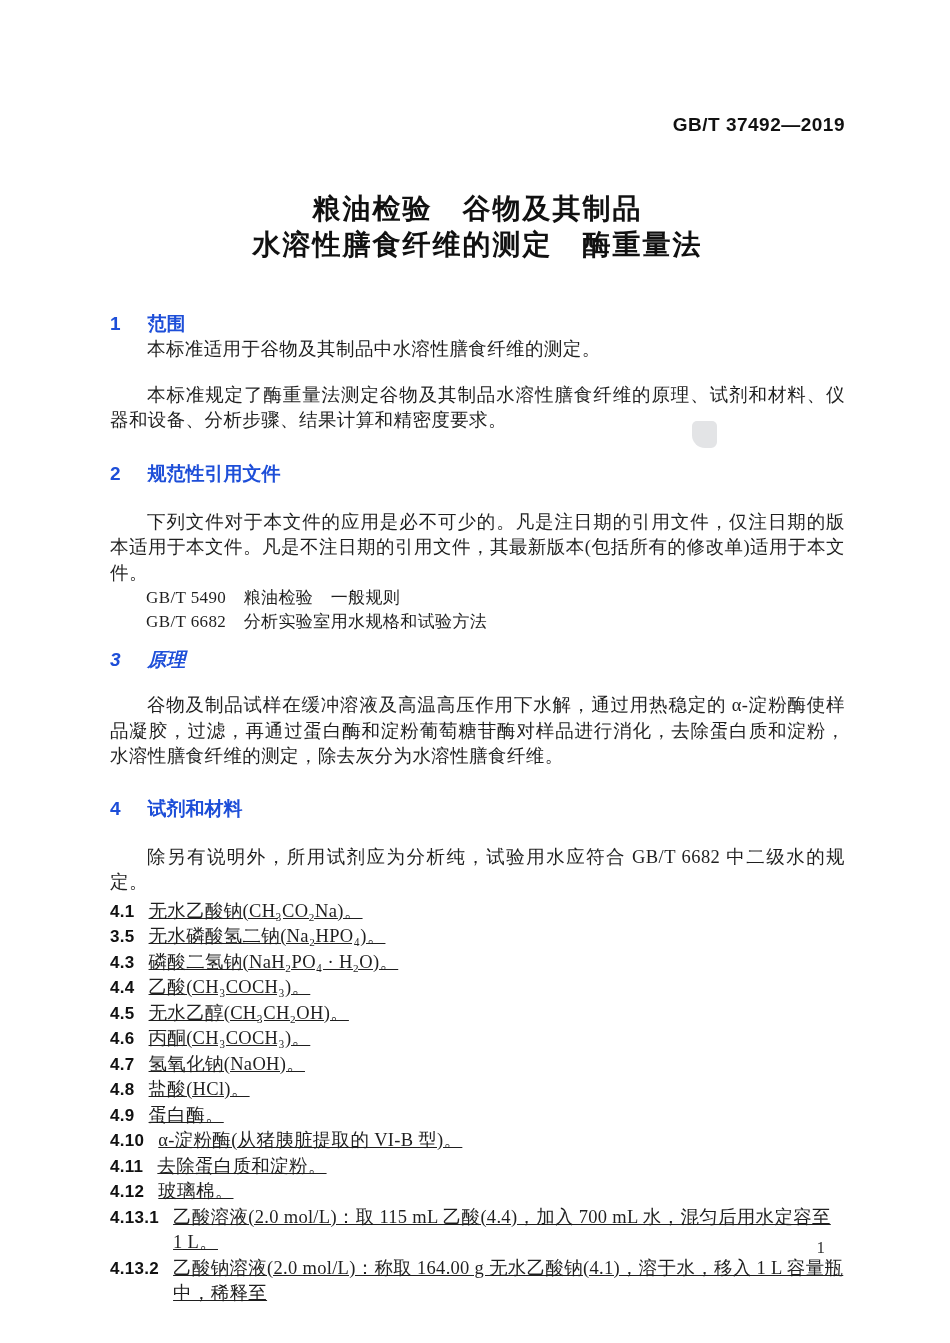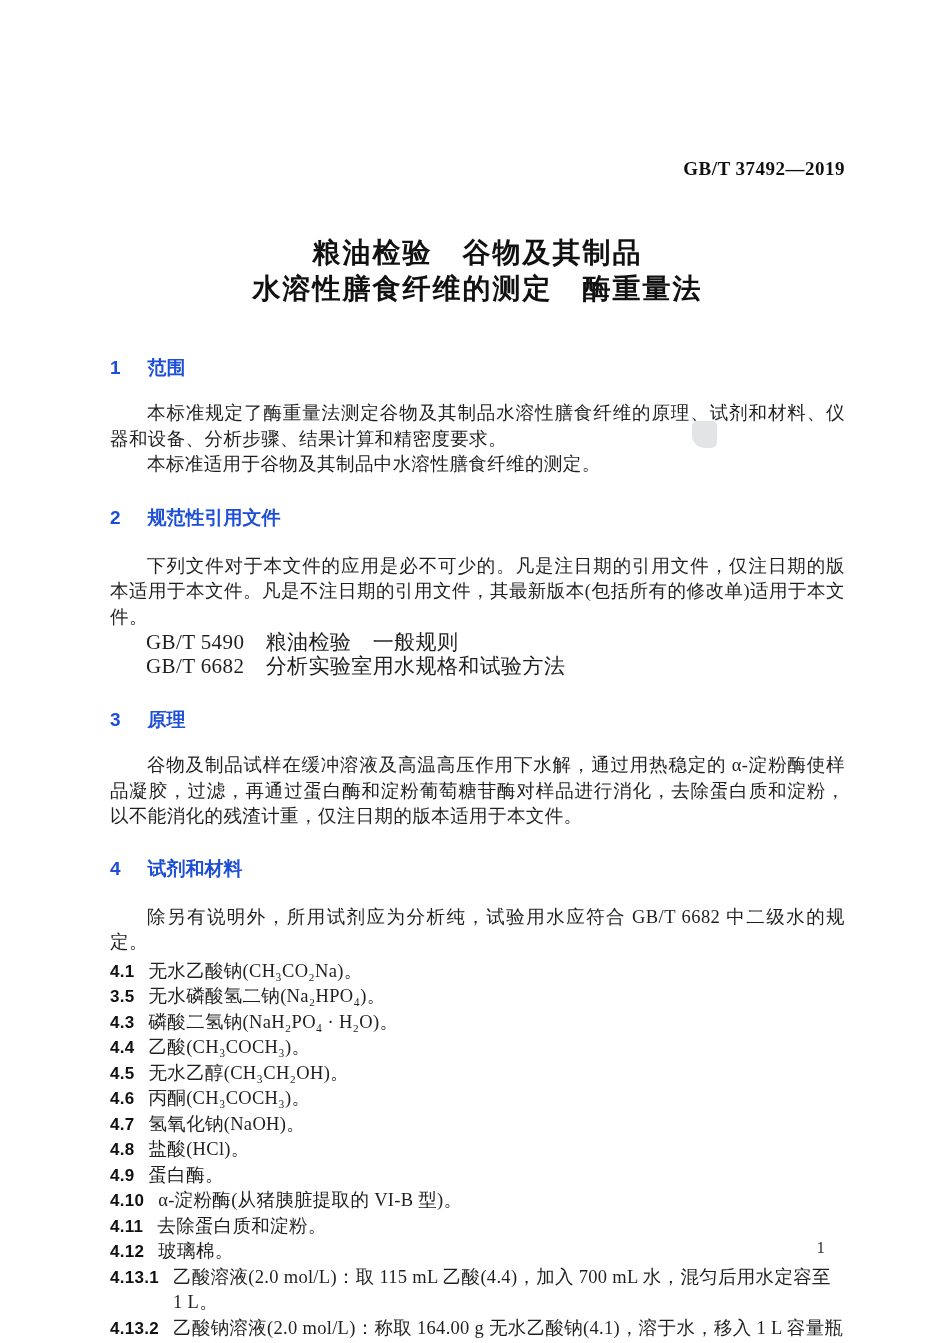--- a/index.html
+++ b/index.html
@@ -15,27 +15,26 @@
     background: #ffffff;
     color: #1f1f1f;
     font-family: "Liberation Serif", "DejaVu Serif", serif;
     overflow: hidden;
     box-sizing: border-box;
     padding: 113px 105px 0 110px;
   }
   
   .doc-code {
     text-align: right;
-    font-family: Liberation Serif, serif;
+    font-family: Liberation Sans, sans-serif;
     font-weight: bold;
     font-size: 19px;
     line-height: 24px;
     letter-spacing: 0.5px;
     color: #111;
-    margin-top: 44px;
   }
   
   .doc-title {
     margin: 54px 0 0 0;
     text-align: center;
     font-family: "Liberation Sans", "DejaVu Sans", sans-serif;
     font-weight: bold;
     font-size: 28px;
     line-height: 36px;
     letter-spacing: 2px;
@@ -45,60 +44,60 @@
   
   .sec-h {
     margin: 26px 0 0 0;
     font-family: "Liberation Sans", "DejaVu Sans", sans-serif;
     font-weight: bold;
     font-size: 19px;
     line-height: 27px;
     color: #1d4ed8;
   }
   .sec-h.first { margin-top: 47px; }
-  .sec-h.h3 { margin-top: 28px; }
+  .sec-h.h3 { margin-top: 12px; font-style: italic; }
   .sec-h.h4 { margin-top: 25px; }
   .sec-no { display: inline-block; margin-right: 27px; }
   
   .para {
     margin: 20px 0 0 0;
     font-size: 18.5px;
     line-height: 25.5px;
     letter-spacing: 0.4px;
     text-align: justify;
     text-indent: 2em;
   }
   .para.follow { margin-top: 0; }
   .para.p2 { margin-top: 23px; }
   
   .ref {
     margin: 0;
     padding-left: 36px;
-    font-size: 21px;
+    font-size: 17px;
     line-height: 24px;
     letter-spacing: 0.4px;
   }
   
   .items { margin-top: 3px; }
   .item {
     display: flex;
     align-items: baseline;
     font-size: 18.5px;
     line-height: 25.5px;
     letter-spacing: 0.3px;
   }
   .item-no {
     flex: none;
     font-family: "Liberation Sans", "DejaVu Sans", sans-serif;
     font-weight: bold;
     font-size: 17px;
     margin-right: 14px;
     color: #111;
   }
-  .item-text { flex: 1 1 auto; }
+  .item-text { flex: 1 1 auto; text-decoration: underline; }
   
   .artifact {
     position: absolute;
     left: 692px;
     top: 421px;
     width: 25px;
     height: 27px;
     background: #e3e4e6;
     border-radius: 5px 5px 6px 13px;
   }
@@ -119,34 +118,34 @@
   <div class="doc-code">GB/T 37492—2019</div>
 
   <h1 class="doc-title">
     <span class="tline">粮油检验　谷物及其制品</span>
     <span class="tline">水溶性膳食纤维的测定　酶重量法</span>
   </h1>
 
   <h2 class="sec-h first">
     <span class="sec-no">1</span><span>范围</span>
   </h2>
+  <p class="para follow">本标准适用于谷物及其制品中水溶性膳食纤维的测定。</p>
   <p class="para">本标准规定了酶重量法测定谷物及其制品水溶性膳食纤维的原理、试剂和材料、仪器和设备、分析步骤、结果计算和精密度要求。</p>
-  <p class="para follow">本标准适用于谷物及其制品中水溶性膳食纤维的测定。</p>
 
   <h2 class="sec-h">
     <span class="sec-no">2</span><span>规范性引用文件</span>
   </h2>
   <p class="para p2">下列文件对于本文件的应用是必不可少的。凡是注日期的引用文件，仅注日期的版本适用于本文件。凡是不注日期的引用文件，其最新版本(包括所有的修改单)适用于本文件。</p>
   <p class="ref">GB/T 5490　粮油检验　一般规则</p>
   <p class="ref">GB/T 6682　分析实验室用水规格和试验方法</p>
 
   <h2 class="sec-h h3">
     <span class="sec-no">3</span><span>原理</span>
   </h2>
-  <p class="para">谷物及制品试样在缓冲溶液及高温高压作用下水解，通过用热稳定的 α-淀粉酶使样品凝胶，过滤，再通过蛋白酶和淀粉葡萄糖苷酶对样品进行消化，去除蛋白质和淀粉，以不能消化的残渣计重，仅注日期的版本适用于本文件。</p>
+  <p class="para">谷物及制品试样在缓冲溶液及高温高压作用下水解，通过用热稳定的 α-淀粉酶使样品凝胶，过滤，再通过蛋白酶和淀粉葡萄糖苷酶对样品进行消化，去除蛋白质和淀粉，水溶性膳食纤维的测定，除去灰分为水溶性膳食纤维。</p>
 
   <h2 class="sec-h h4">
     <span class="sec-no">4</span><span>试剂和材料</span>
   </h2>
   <p class="para p2">除另有说明外，所用试剂应为分析纯，试验用水应符合 GB/T 6682 中二级水的规定。</p>
 
   <div class="items">
     <div class="item">
       <span class="item-no">4.1</span>
       <span class="item-text">无水乙酸钠(CH₃CO₂Na)。</span>

